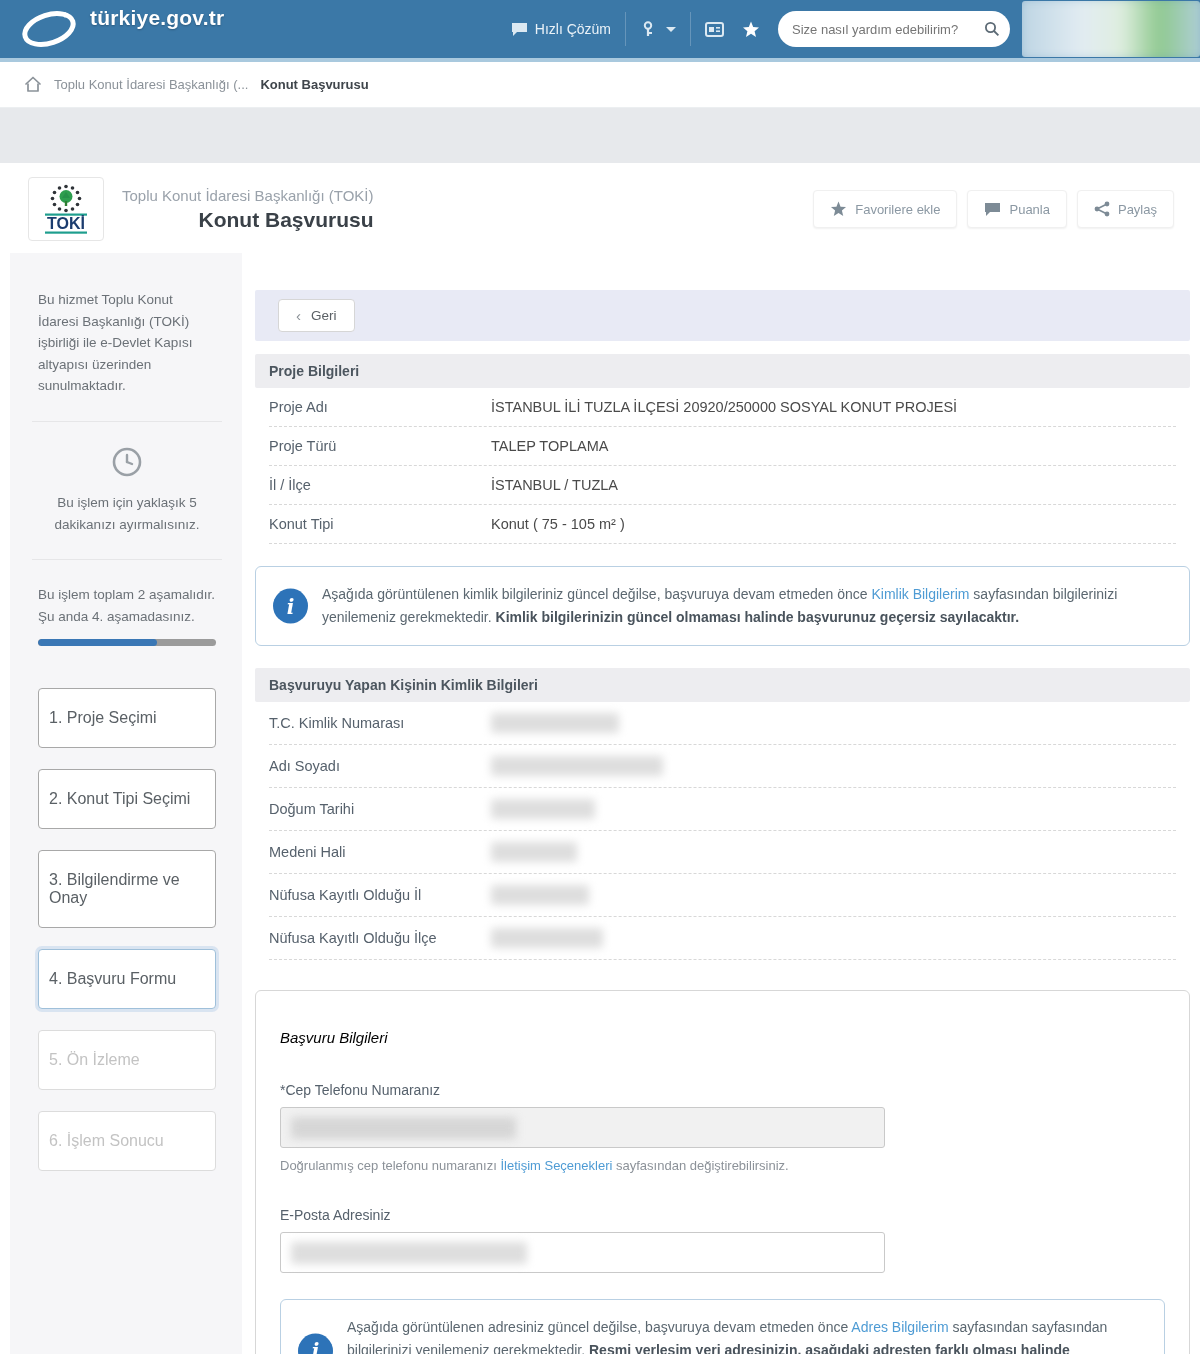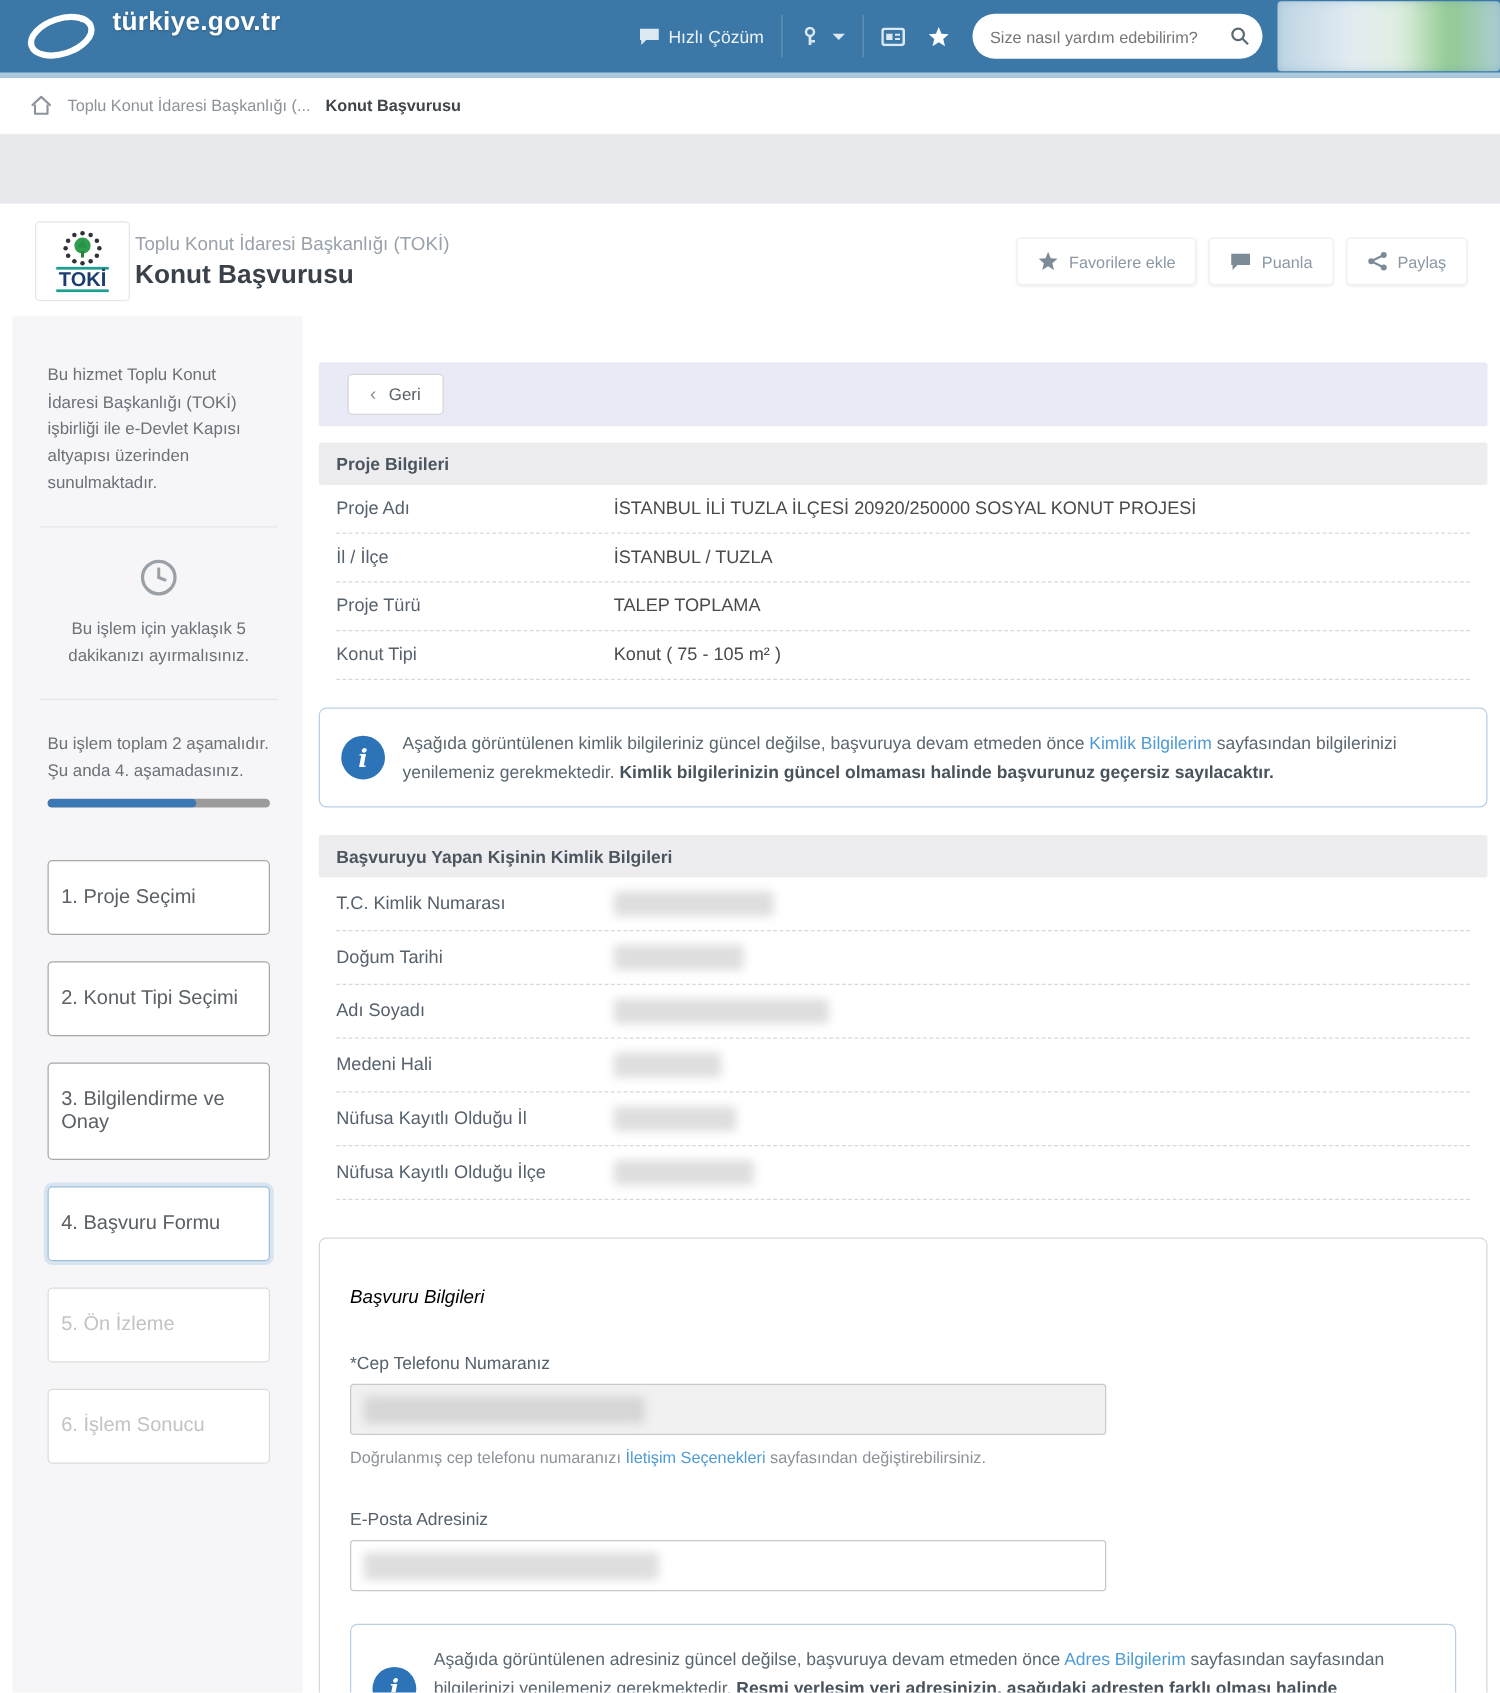--- a/index.html
+++ b/index.html
@@ -33,21 +33,21 @@
     padding:0 24px; gap:12px; border-bottom:1px solid #eceff1; }
   .bc-item1 { color:#8b9299; font-size:13px; cursor:pointer; }
   .bc-item2 { color:#3f454b; font-size:13px; font-weight:bold; }
 
   .gray-strip { height:55px; background:#e7e9ec; }
 
   
   .service-header { background:#fff; display:flex; align-items:center; padding:14px 26px 12px 28px; height:90px; }
   .toki-box { width:76px; height:64px; background:#fff; border:1px solid #e6e6e6; border-radius:4px;
     display:flex; align-items:center; justify-content:center; }
-  .svc-titles { margin-left:4px; }
+  .svc-titles { margin-left:18px;text-align:right; }
   .svc-agency { color:#9aa2ab; font-size:15px; margin-bottom:4px; }
   .svc-title { color:#3a4148; font-size:21px; font-weight:bold; }
   .svc-actions { margin-left:auto; display:flex; gap:10px; }
   .svc-btn { background:#fff; border:1px solid #f0f0f0; box-shadow:0 1px 2px rgba(0,0,0,.06);
     border-radius:4px; padding:10px 16px; display:flex; align-items:center; gap:8px;
     color:#8b98a3; font-size:13px; cursor:pointer; }
 
   
   .page-body { display:flex; align-items:stretch; min-height:1100px; }
   .sidebar { width:232px; margin-left:10px; background:#f6f6f8; padding:36px 26px 30px 28px;
@@ -288,26 +288,26 @@
     </div>
 
     <div class="section-bar">Proje Bilgileri</div>
 
     <div class="info-table">
       <div class="info-row">
         <div class="info-label">Proje Adı</div>
         <div class="info-value">İSTANBUL İLİ TUZLA İLÇESİ 20920/250000 SOSYAL KONUT PROJESİ</div>
       </div>
       <div class="info-row">
+        <div class="info-label">Proje Türü</div>
+        <div class="info-value">TALEP TOPLAMA</div>
+      </div>
+      <div class="info-row">
         <div class="info-label">İl / İlçe</div>
         <div class="info-value">İSTANBUL / TUZLA</div>
-      </div>
-      <div class="info-row">
-        <div class="info-label">Proje Türü</div>
-        <div class="info-value">TALEP TOPLAMA</div>
       </div>
       <div class="info-row">
         <div class="info-label">Konut Tipi</div>
         <div class="info-value">Konut ( 75 - 105 m² )</div>
       </div>
     </div>
 
     <div class="alert">
       <div class="info-icon">i</div>
       <div class="alert-text">
@@ -316,26 +316,26 @@
     </div>
 
     <div class="section-bar">Başvuruyu Yapan Kişinin Kimlik Bilgileri</div>
 
     <div class="info-table">
       <div class="info-row">
         <div class="info-label">T.C. Kimlik Numarası</div>
         <div class="smudge" style="width:128px"></div>
       </div>
       <div class="info-row">
+        <div class="info-label">Adı Soyadı</div>
+        <div class="smudge" style="width:172px"></div>
+      </div>
+      <div class="info-row">
         <div class="info-label">Doğum Tarihi</div>
         <div class="smudge" style="width:104px"></div>
-      </div>
-      <div class="info-row">
-        <div class="info-label">Adı Soyadı</div>
-        <div class="smudge" style="width:172px"></div>
       </div>
       <div class="info-row">
         <div class="info-label">Medeni Hali</div>
         <div class="smudge" style="width:86px"></div>
       </div>
       <div class="info-row">
         <div class="info-label">Nüfusa Kayıtlı Olduğu İl</div>
         <div class="smudge" style="width:98px"></div>
       </div>
       <div class="info-row">

